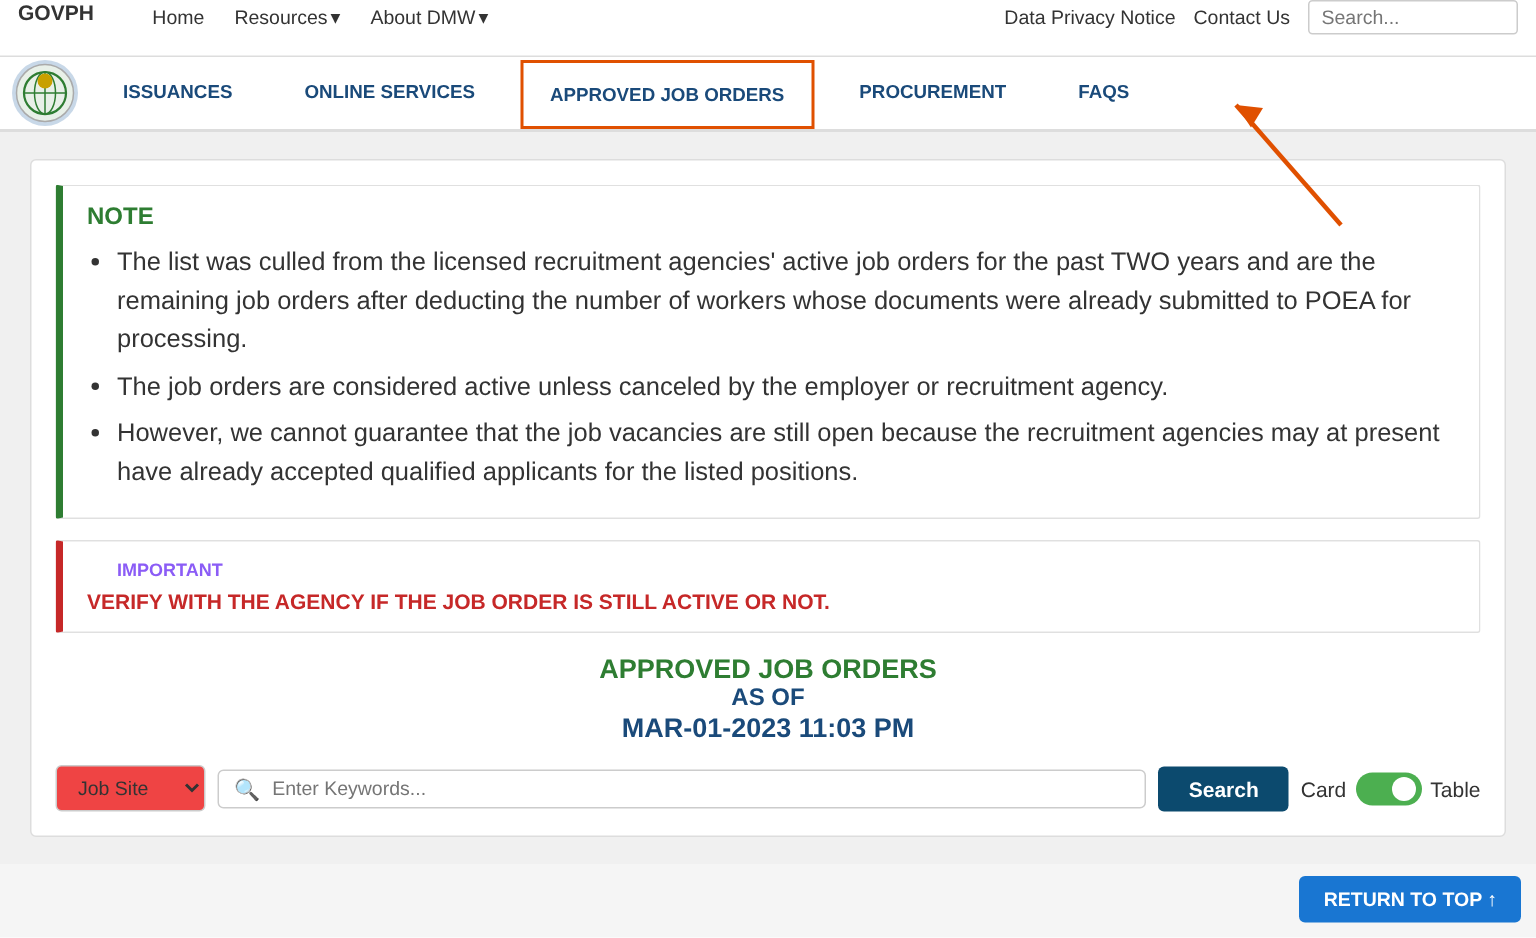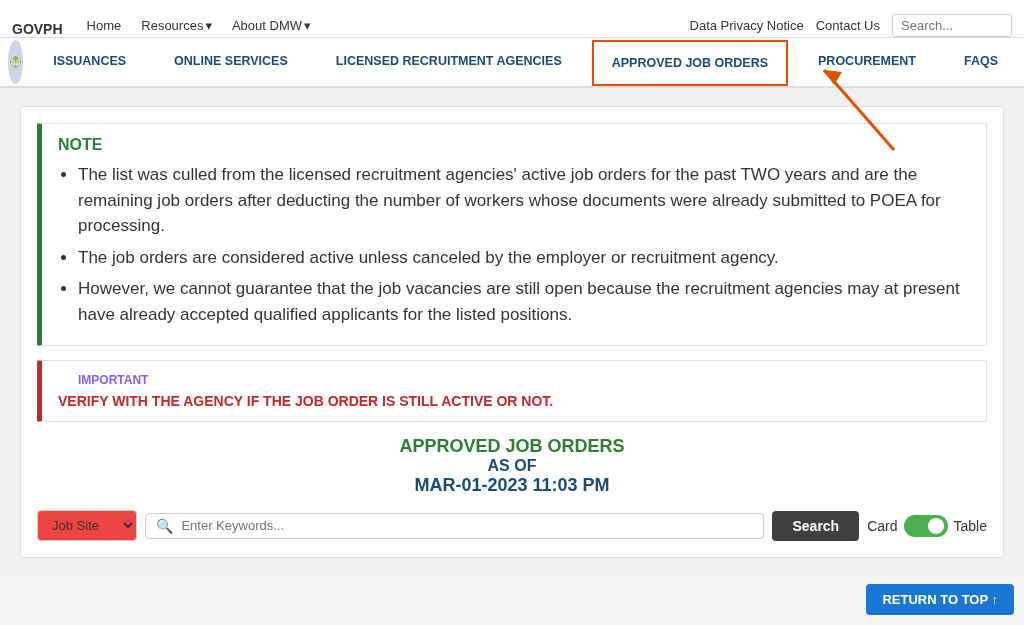--- a/index.html
+++ b/index.html
@@ -3,23 +3,24 @@
   <meta charset="utf-8">
   <style>
     * { box-sizing: border-box; margin: 0; padding: 0; }
     body { font-family: Arial, sans-serif; background: #f5f5f5; width: 1024px; height: 625px; overflow: hidden; }
 
     
     .top-nav {
       background: #fff;
       border-bottom: 1px solid #ddd;
       display: flex;
-      align-items: flex-end;
+      align-items: flex-start;
       padding: 0 12px;
       height: 38px;
+      gap: 15px;
     }
     .top-nav .govph {
       font-weight: bold;
       font-size: 14px;
       color: #333;
       margin-right: 16px;
     }
     .top-nav .nav-links {
       display: flex;
       align-items: center;
@@ -51,21 +52,21 @@
       font-size: 13px;
       color: #333;
       text-decoration: none;
       cursor: pointer;
     }
     .top-nav .search-box {
       border: 1px solid #ccc;
       border-radius: 3px;
       padding: 3px 8px;
       font-size: 13px;
-      width: 120px;
+      width: 140px;
       color: #999;
     }
 
     
     .secondary-nav {
       background: #fff;
       border-bottom: 2px solid #ddd;
       display: flex;
       align-items: center;
       padding: 0 8px;
@@ -223,21 +224,21 @@
       font-size: 14px;
     }
     .keyword-input-wrap input {
       border: none;
       outline: none;
       font-size: 13px;
       width: 100%;
       color: #999;
     }
     .search-btn {
-      background: #404040;
+      background: #0c4a6e;
       color: #fff;
       border: none;
       border-radius: 4px;
       padding: 7px 20px;
       font-size: 14px;
       cursor: pointer;
       font-weight: bold;
     }
     .view-toggle {
       display: flex;
@@ -343,21 +344,20 @@
         <circle cx="20" cy="20" r="14" fill="none" stroke="#2e7d32" stroke-width="1.5"></circle>
         <ellipse cx="20" cy="20" rx="7" ry="14" fill="none" stroke="#2e7d32" stroke-width="1"></ellipse>
         <line x1="6" y1="20" x2="34" y2="20" stroke="#2e7d32" stroke-width="1"></line>
         <line x1="20" y1="6" x2="20" y2="34" stroke="#2e7d32" stroke-width="1"></line>
         <circle cx="20" cy="12" r="5" fill="#c8a000"></circle>
       </svg>
     </div>
     <div class="nav-items">
       <a class="nav-item">ISSUANCES</a>
       <a class="nav-item">ONLINE SERVICES</a>
-      <a class="nav-item">LICENSED RECRUITMENT AGENCIES</a>
       <a class="nav-item active">APPROVED JOB ORDERS</a>
       <a class="nav-item">PROCUREMENT</a>
       <a class="nav-item">FAQS</a>
     </div>
   </nav>
 
   <div class="arrow-overlay">
     <svg width="120" height="120" viewBox="0 0 120 120">
 
       <line x1="80" y1="100" x2="10" y2="20" stroke="#e05000" stroke-width="3"></line>

